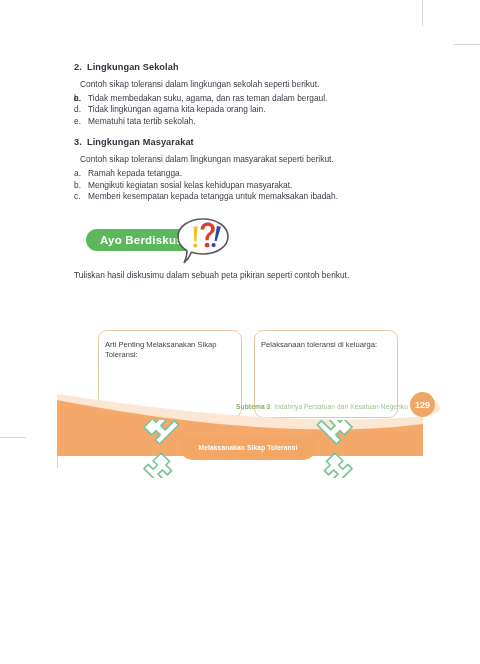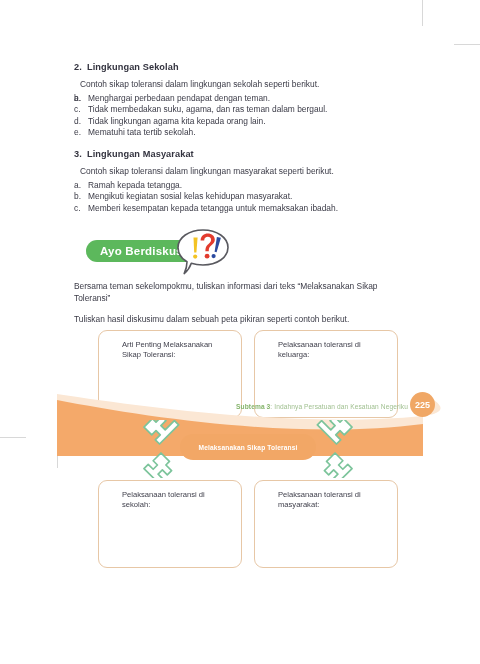--- a/index.html
+++ b/index.html
@@ -123,21 +123,21 @@
   .mm-row {
     display: flex;
     gap: 12px;
   }
   .mm-box {
     width: 144px;
     height: 88px;
     box-sizing: border-box;
     border: 1px solid #e7c7a6;
     border-radius: 9px;
-    padding: 9px 23px;
+    padding: 9px 6px;
     font-size: 7.6px;
     line-height: 10.4px;
     background: #ffffff;
     color: #40404c;
   }
 
   .mm-center {
     position: relative;
     height: 62px;
   }
@@ -220,21 +220,21 @@
   <div class="crop-mark crop-h cm-bl-h"></div>
 
   <div class="content">
 
     <h3 class="section-head">
       <span class="num">2.</span><span>Lingkungan Sekolah</span>
     </h3>
     <p class="lead">Contoh sikap toleransi dalam lingkungan sekolah seperti berikut.</p>
     <ul class="alpha-list">
       <li><span class="mk">a.</span></li>
-      <li><span class="mk">b.</span><span>Menghargai perbedaan pendapat dengan teman.</span></li>
+      <li><span class="mk">b.</span></li>
       <li><span class="mk">c.</span><span>Tidak membedakan suku, agama, dan ras teman dalam bergaul.</span></li>
       <li><span class="mk">d.</span><span>Tidak lingkungan agama kita kepada orang lain.</span></li>
       <li><span class="mk">e.</span><span>Mematuhi tata tertib sekolah.</span></li>
     </ul>
 
     <h3 class="section-head">
       <span class="num">3.</span><span>Lingkungan Masyarakat</span>
     </h3>
     <p class="lead">Contoh sikap toleransi dalam lingkungan masyarakat seperti berikut.</p>
     <ul class="alpha-list">
@@ -265,21 +265,20 @@
           </g>
           <g>
             <path d="M42.9 9.0 L46.9 9.8 L42.6 24.2 L40.6 23.7 Z" fill="#2b4ba0"></path>
             <circle cx="39.6" cy="28.1" r="2.1" fill="#2b4ba0"></circle>
           </g>
         </svg>
       </div>
     </div>
 
     <div class="intro">
-      <p>Bersama teman sekelompokmu, tuliskan informasi dari teks “Melaksanakan Sikap Toleransi”</p>
       <p>Tuliskan hasil diskusimu dalam sebuah peta pikiran seperti contoh berikut.</p>
     </div>
 
   </div>
 
   <div class="mindmap">
 
     <div class="mm-row">
       <div class="mm-box">
         <span>Arti Penting Melaksanakan Sikap Toleransi:</span>
@@ -308,42 +307,34 @@
       <div class="arrows-right">
         <svg width="52" height="58" viewBox="0 0 52 58">
           <g fill="#ffffff" stroke="#7cc49b" stroke-width="1.7" stroke-linejoin="round" transform="translate(52,0) scale(-1,1)">
             <path d="M47 24 L47 18 L34 18 L34 12 L41 12 L41 6 L33 6 L33 1 L21 1 L21 12 L27 12 L27 18 L20 18 L20 24 Z" transform="translate(-6,-1) rotate(-45 26 13)"></path>
             <path d="M47 24 L47 18 L34 18 L34 12 L41 12 L41 6 L33 6 L33 1 L21 1 L21 12 L27 12 L27 18 L20 18 L20 24 Z" transform="translate(-6,32) rotate(45 26 13)"></path>
           </g>
         </svg>
       </div>
     </div>
 
-    <div class="mm-row">
-      <div class="mm-box">
-        <span>Pelaksanaan toleransi di sekolah:</span>
-      </div>
-      <div class="mm-box">
-        <span>Pelaksanaan toleransi di masyarakat:</span>
-      </div>
-    </div>
 
   </div>
 
   <div class="footer">
     <svg width="480" height="90" viewBox="0 0 480 90" style="position:absolute;left:0;top:0;">
 
       <path d="M57 16 C150 30 300 50 423 38 L423 78 L57 78 Z" fill="#fbe7d4"></path>
       <path d="M423 38 C440 36 452 30 423 16 Z" fill="#fbe7d4"></path>
 
       <path d="M57 22 C150 40 300 62 423 46 L423 78 L57 78 Z" fill="#f4a96a"></path>
     </svg>
 
     <div class="footer-text">
       <b>Subtema 3</b><span>: Indahnya Persatuan dan Kesatuan Negeriku</span>
     </div>
 
     <div class="page-num">
-      <span>225</span>
+      <span>129</span>
     </div>
   </div>
 
 </div>
 
 </body></html>

